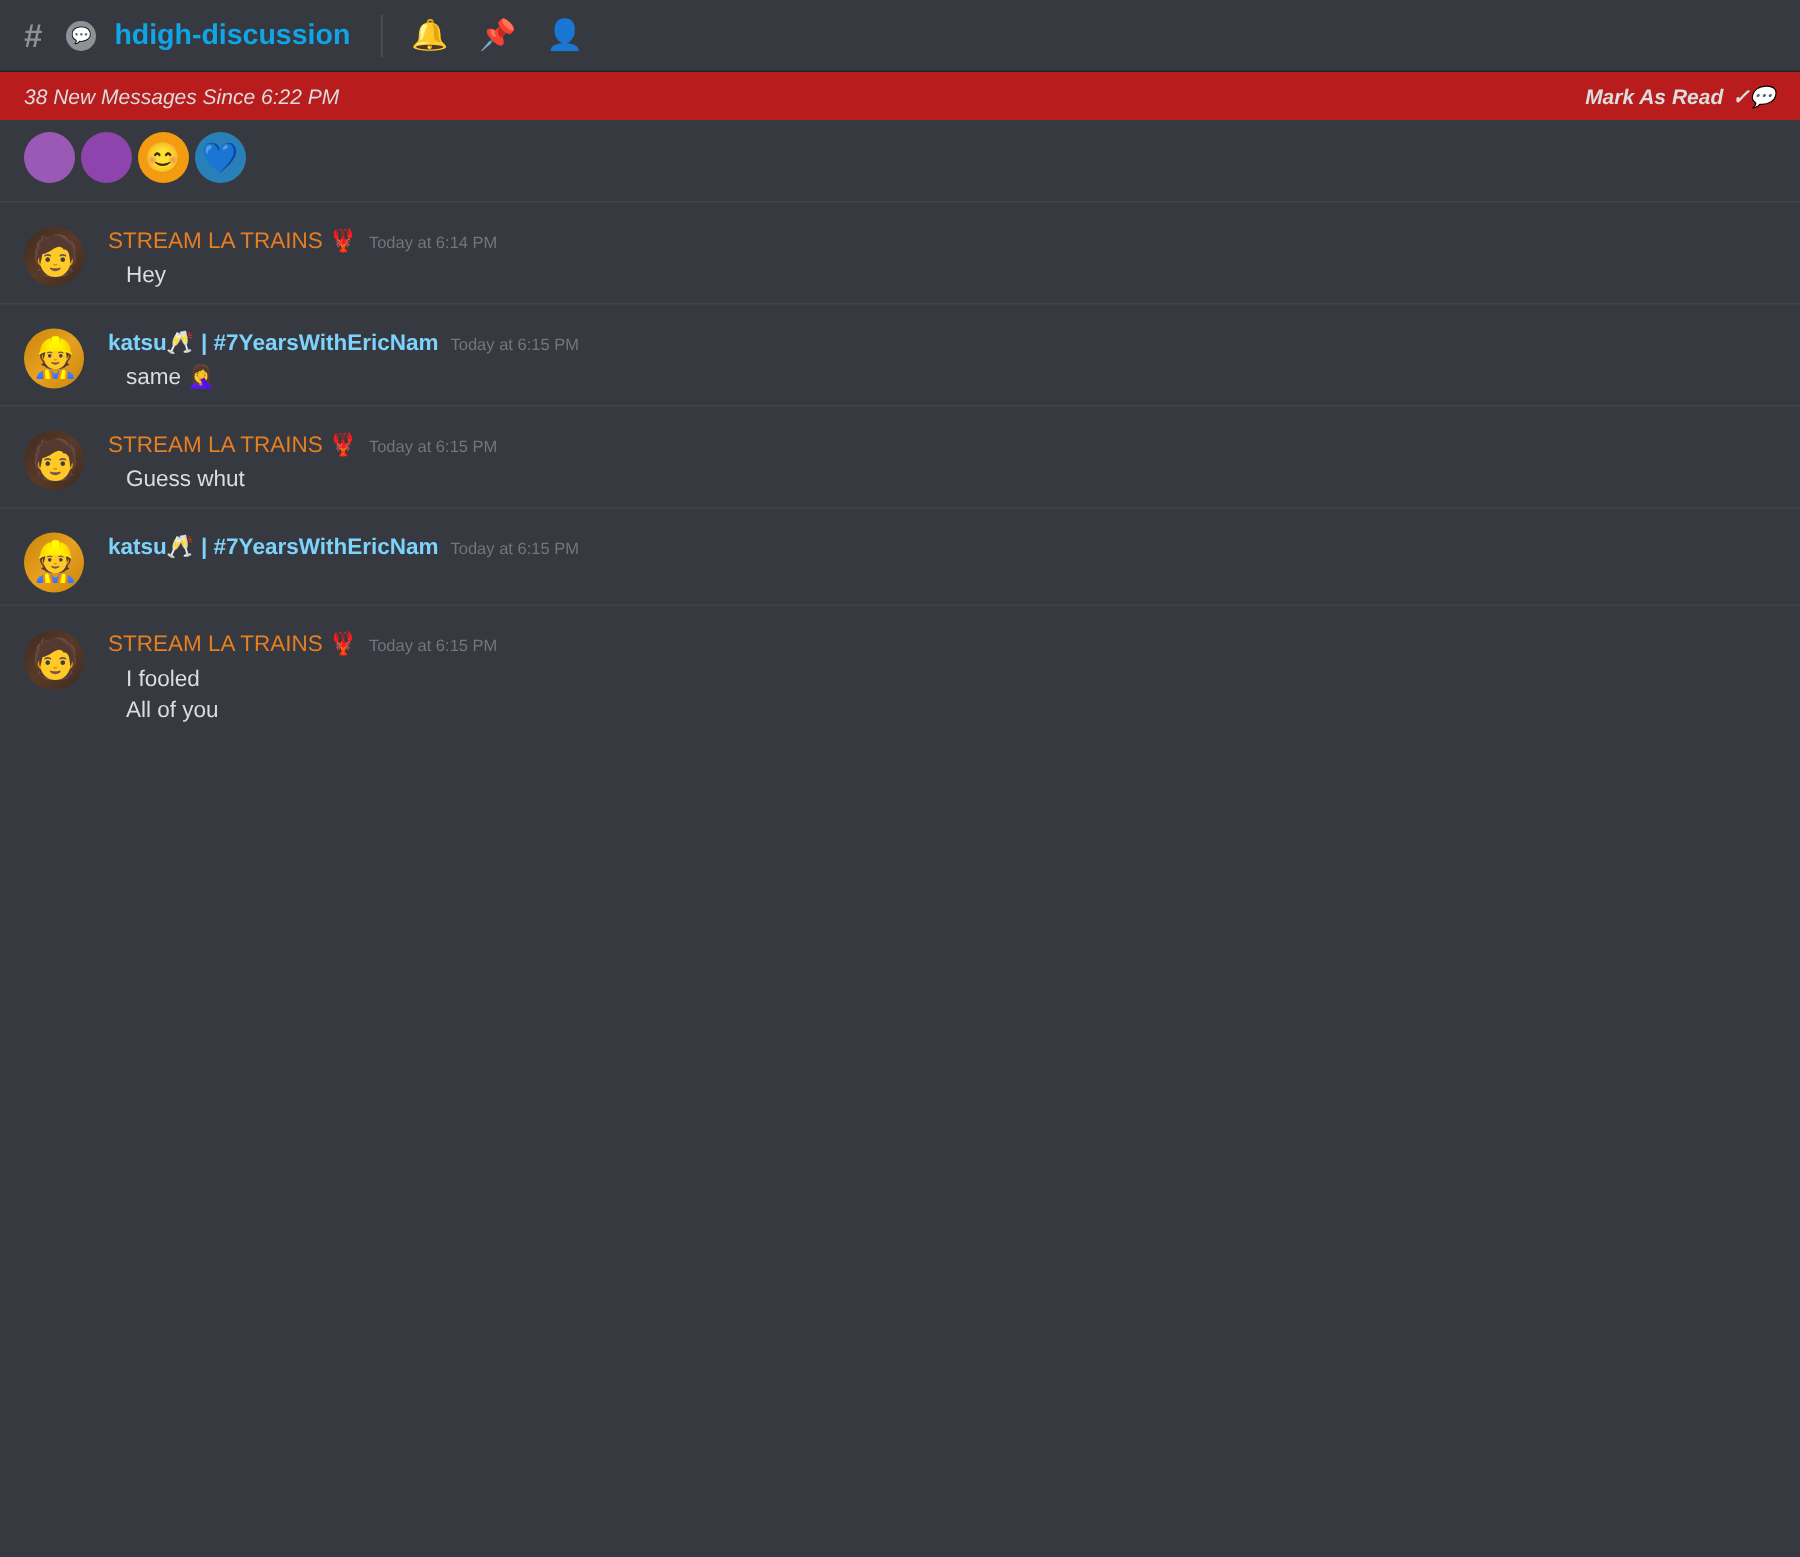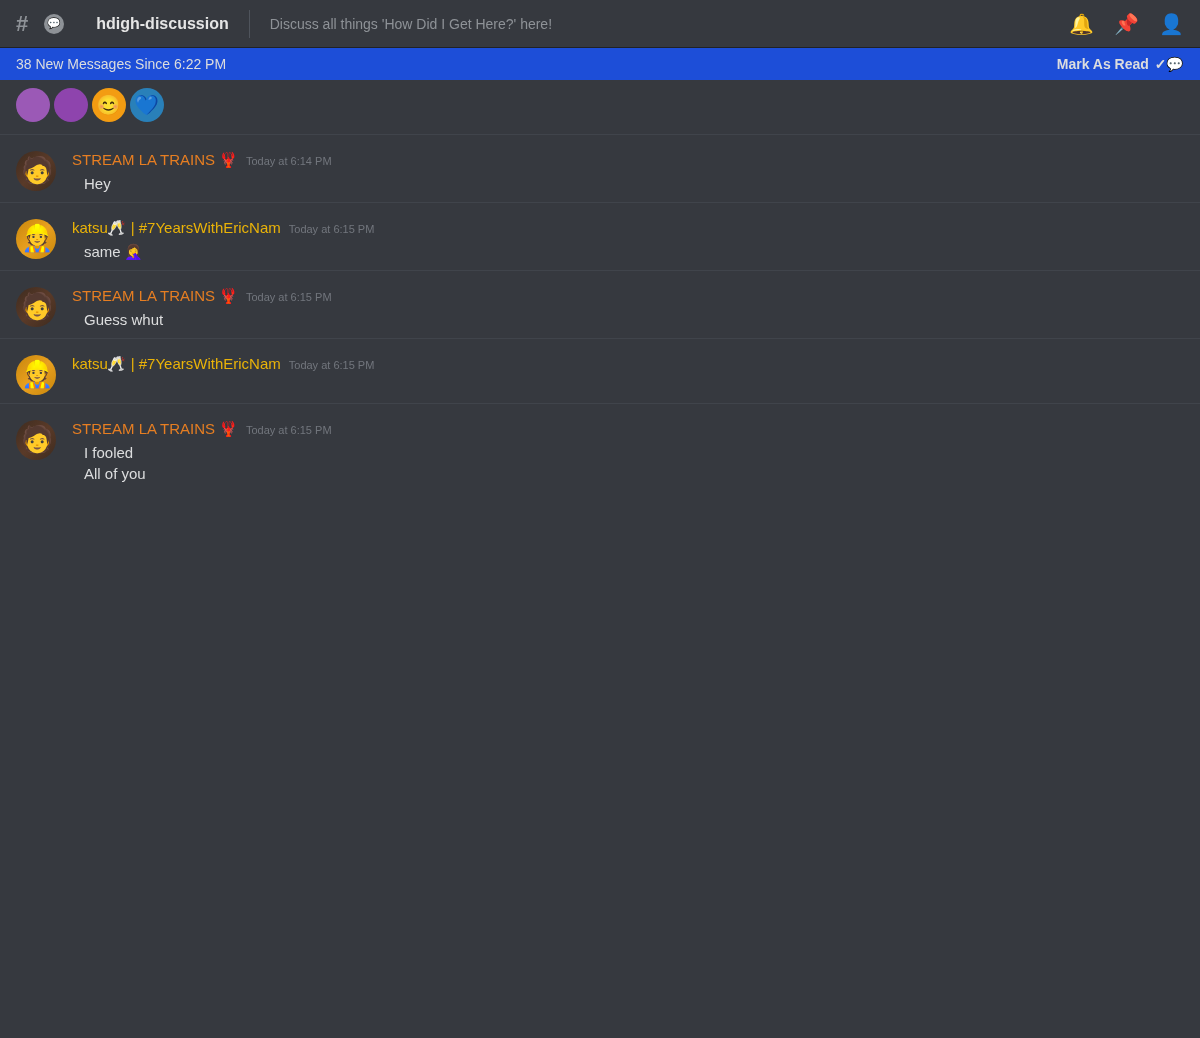--- a/index.html
+++ b/index.html
@@ -36,23 +36,22 @@
       border-radius: 50%;
       background: #8e9297;
       display: flex;
       align-items: center;
       justify-content: center;
       font-size: 11px;
       color: #36393f;
     }
     .header-channel-name {
       font-weight: 600;
-      font-size: 16px;
-      color: #e5e5e5;
-      margin-left: 20px;
+      font-size: 19px;
+      color: #0ea5e9;
     }
     .header-divider {
       width: 1px;
       height: 28px;
       background: #4f545c;
       margin: 0 8px;
     }
     .header-description {
       color: #8e9297;
       font-size: 14px;
@@ -64,27 +63,28 @@
       align-items: center;
     }
     .header-icon {
       color: #b9bbbe;
       font-size: 20px;
       cursor: pointer;
     }
 
     
     .new-messages-banner {
-      background: #1d4ed8;
+      background: #b91c1c;
       display: flex;
       align-items: center;
       justify-content: space-between;
       padding: 8px 16px;
       font-size: 14px;
       font-weight: 500;
+      font-style: italic;
     }
     .new-messages-banner .mark-as-read {
       font-weight: 700;
       display: flex;
       align-items: center;
       gap: 6px;
       cursor: pointer;
     }
 
     
@@ -110,22 +110,22 @@
       align-items: baseline;
       gap: 8px;
       margin-bottom: 4px;
     }
     .username-stream {
       color: #e67e22;
       font-weight: 400;
       font-size: 15px;
     }
     .username-katsu {
-      color: #eab308;
-      font-weight: 400;
+      color: #7dd3fc;
+      font-weight: 700;
       font-size: 15px;
     }
     .timestamp {
       color: #72767d;
       font-size: 11px;
       font-weight: 400;
     }
     .message-text {
       color: #dcddde;
       line-height: 1.4;
@@ -186,21 +186,20 @@
     }
   </style>
 </head>
 <body>
 
 <div class="header">
   <span class="header-hash">#</span>
   <span class="header-chat-icon">💬</span>
   <span class="header-channel-name">hdigh-discussion</span>
   <div class="header-divider"></div>
-  <span class="header-description">Discuss all things 'How Did I Get Here?' here!</span>
   <div class="header-icons">
     <span class="header-icon" title="Notification Settings">🔔</span>
     <span class="header-icon" title="Pinned Messages">📌</span>
     <span class="header-icon" title="Members">👤</span>
   </div>
 </div>
 
 <div class="new-messages-banner">
   <span>38 New Messages Since 6:22 PM</span>
   <span class="mark-as-read">

